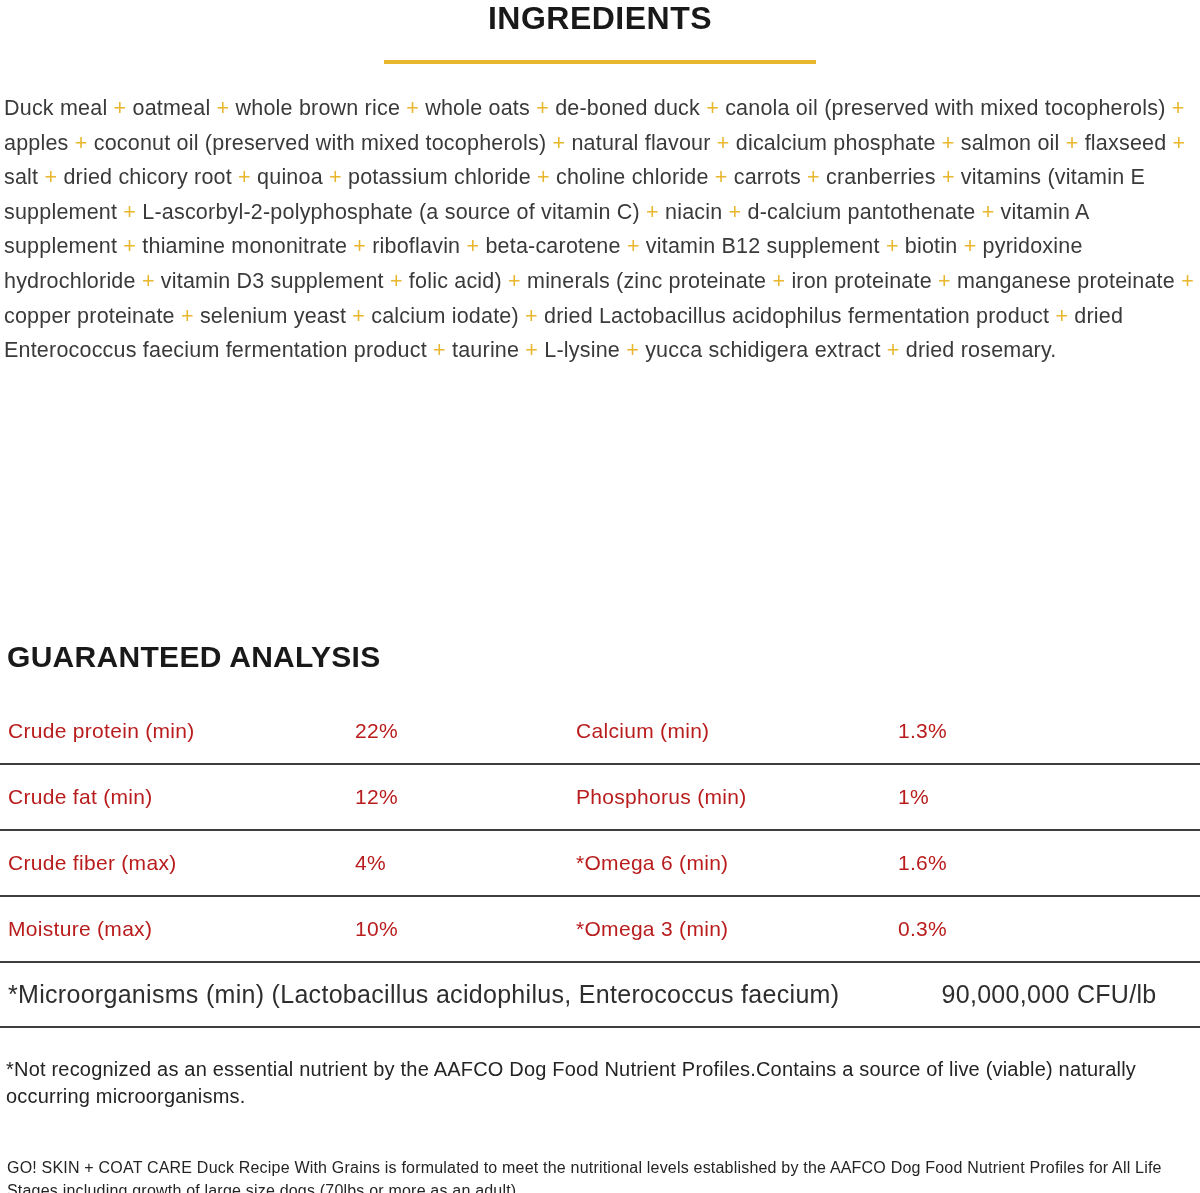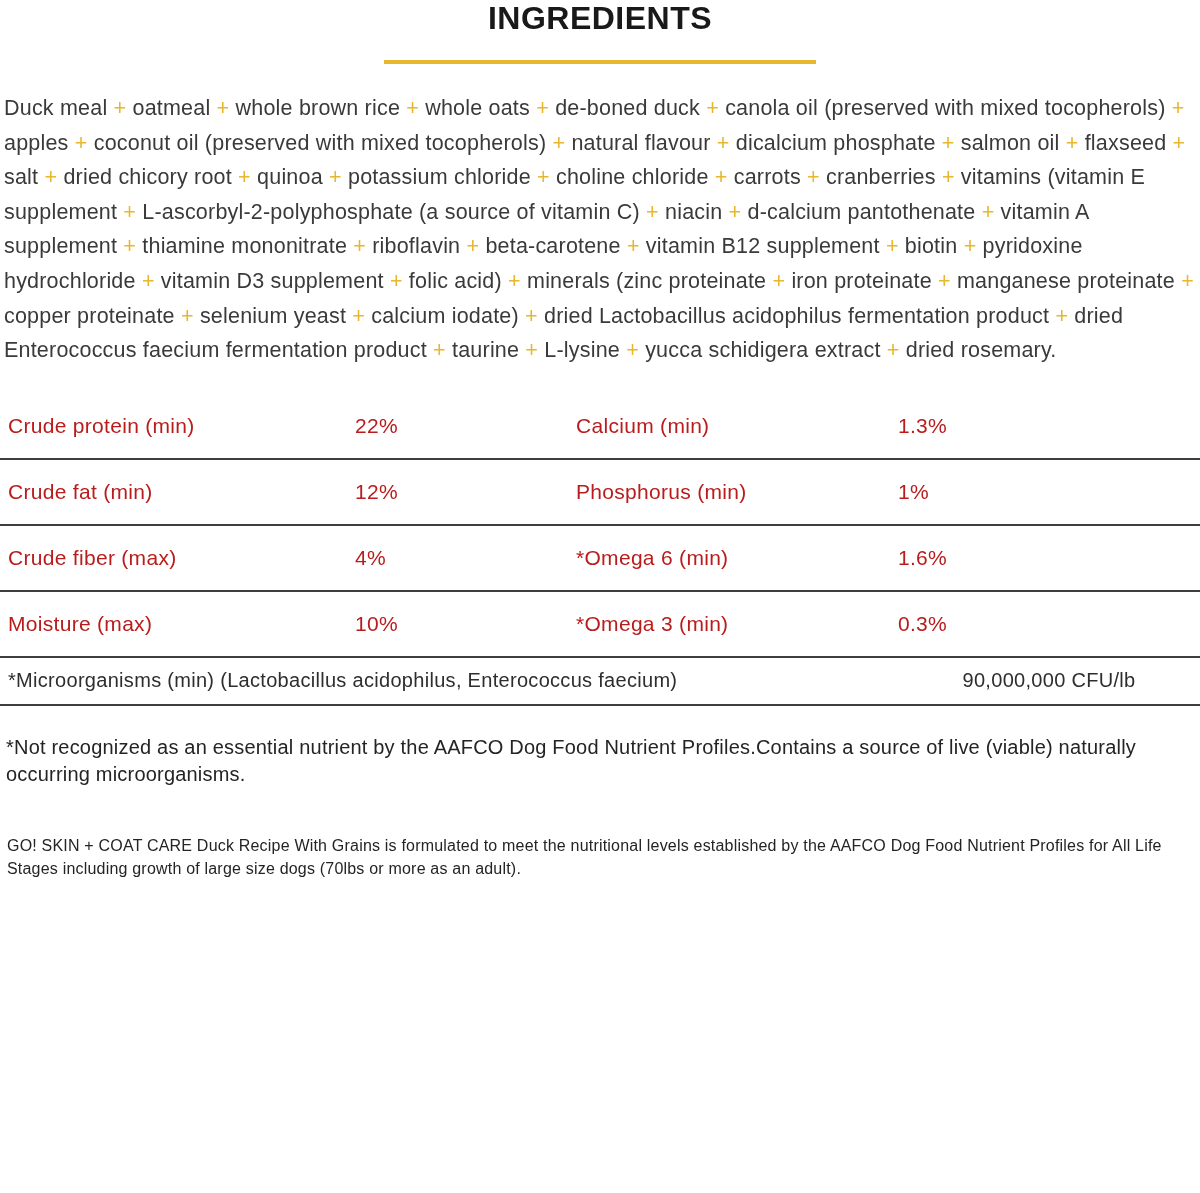--- a/index.html
+++ b/index.html
@@ -64,23 +64,23 @@
     font-size: 21px;
     letter-spacing: 0.3px;
     color: #b91c1c;
   }
   .ga-row .cell.label { padding-left: 8px; text-align: left; }
   .ga-row .cell.value { text-align: left; }
   .ga-row-full {
     display: grid;
     grid-template-columns: 898px 1fr;
     align-items: center;
-    height: 48px;
+    height: 65px;
     border-bottom: 2px solid #3e3e3e;
-    font-size: 20px;
+    font-size: 25px;
     letter-spacing: 0.3px;
     color: #2e2e2e;
   }
   .ga-row-full .cell.label { padding-left: 8px; text-align: left; }
   .ga-row-full .cell.value { text-align: center; }
 
   
   .footnote {
     margin: 28px 0 0;
     padding: 0 6px;
@@ -103,20 +103,21 @@
 
 <div class="page">
 
   <section>
     <h1 class="ingredients-title">INGREDIENTS</h1>
     <div class="yellow-divider"></div>
     <p class="ingredients-text" id="ingredients-text"><span>Duck meal</span> <span class="plus">+</span> <span>oatmeal</span> <span class="plus">+</span> <span>whole brown rice</span> <span class="plus">+</span> <span>whole oats</span> <span class="plus">+</span> <span>de-boned duck</span> <span class="plus">+</span> <span>canola oil (preserved with mixed tocopherols)</span> <span class="plus">+</span> <span>apples</span> <span class="plus">+</span> <span>coconut oil (preserved with mixed tocopherols)</span> <span class="plus">+</span> <span>natural flavour</span> <span class="plus">+</span> <span>dicalcium phosphate</span> <span class="plus">+</span> <span>salmon oil</span> <span class="plus">+</span> <span>flaxseed</span> <span class="plus">+</span> <span>salt</span> <span class="plus">+</span> <span>dried chicory root</span> <span class="plus">+</span> <span>quinoa</span> <span class="plus">+</span> <span>potassium chloride</span> <span class="plus">+</span> <span>choline chloride</span> <span class="plus">+</span> <span>carrots</span> <span class="plus">+</span> <span>cranberries</span> <span class="plus">+</span> <span>vitamins (vitamin E supplement</span> <span class="plus">+</span> <span>L-ascorbyl-2-polyphosphate (a source of vitamin C)</span> <span class="plus">+</span> <span>niacin</span> <span class="plus">+</span> <span>d-calcium pantothenate</span> <span class="plus">+</span> <span>vitamin A supplement</span> <span class="plus">+</span> <span>thiamine mononitrate</span> <span class="plus">+</span> <span>riboflavin</span> <span class="plus">+</span> <span>beta-carotene</span> <span class="plus">+</span> <span>vitamin B12 supplement</span> <span class="plus">+</span> <span>biotin</span> <span class="plus">+</span> <span>pyridoxine hydrochloride</span> <span class="plus">+</span> <span>vitamin D3 supplement</span> <span class="plus">+</span> <span>folic acid)</span> <span class="plus">+</span> <span>minerals (zinc proteinate</span> <span class="plus">+</span> <span>iron proteinate</span> <span class="plus">+</span> <span>manganese proteinate</span> <span class="plus">+</span> <span>copper proteinate</span> <span class="plus">+</span> <span>selenium yeast</span> <span class="plus">+</span> <span>calcium iodate)</span> <span class="plus">+</span> <span>dried Lactobacillus acidophilus fermentation product</span> <span class="plus">+</span> <span>dried Enterococcus faecium fermentation product</span> <span class="plus">+</span> <span>taurine</span> <span class="plus">+</span> <span>L-lysine</span> <span class="plus">+</span> <span>yucca schidigera extract</span> <span class="plus">+</span> <span>dried rosemary.</span></p>
   </section>
 
   <section>
+    <h2 class="analysis-title">GUARANTEED ANALYSIS</h2>
 
     <div class="ga-table" id="ga-table">
         <div class="ga-row">
           <div class="cell label">Crude protein (min)</div>
           <div class="cell value">22%</div>
           <div class="cell spacer"></div>
           <div class="cell label">Calcium (min)</div>
           <div class="cell value">1.3%</div>
         </div>
         <div class="ga-row">

